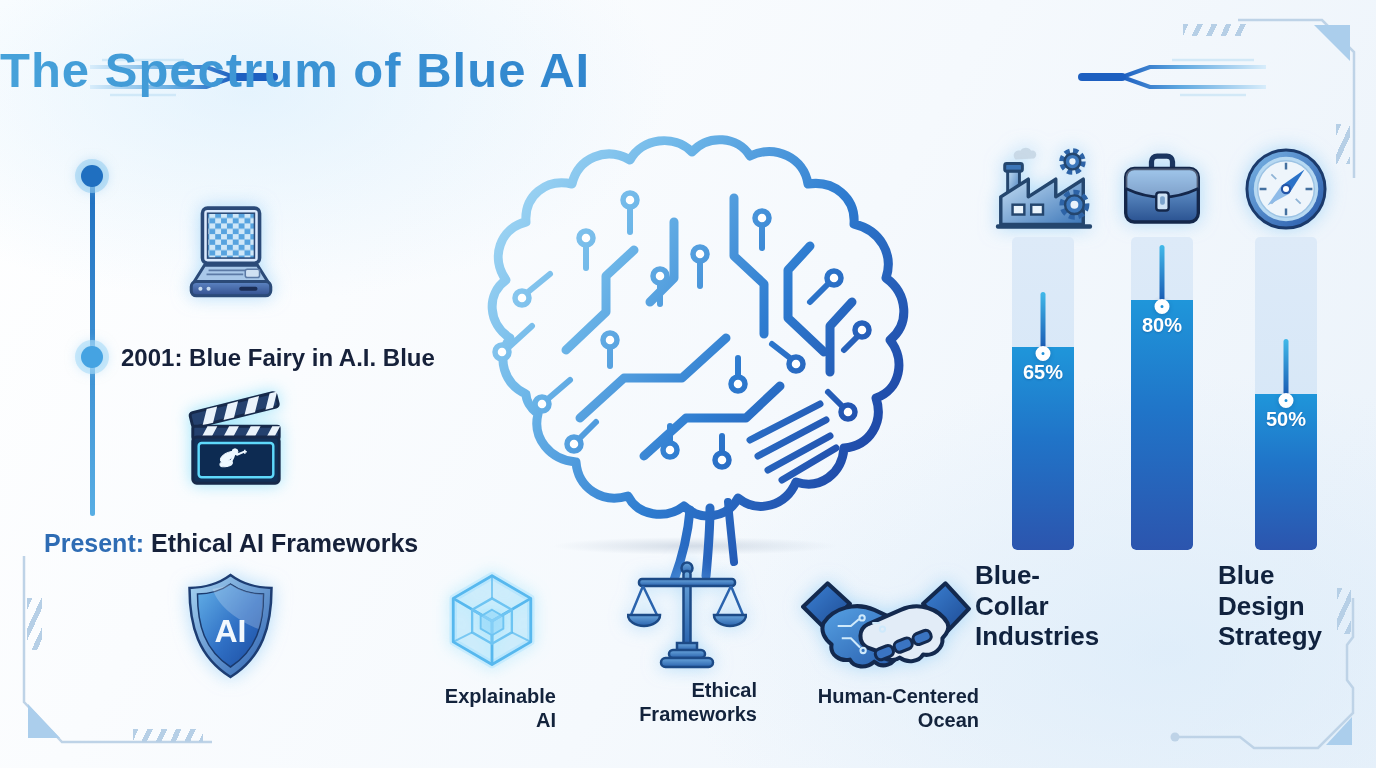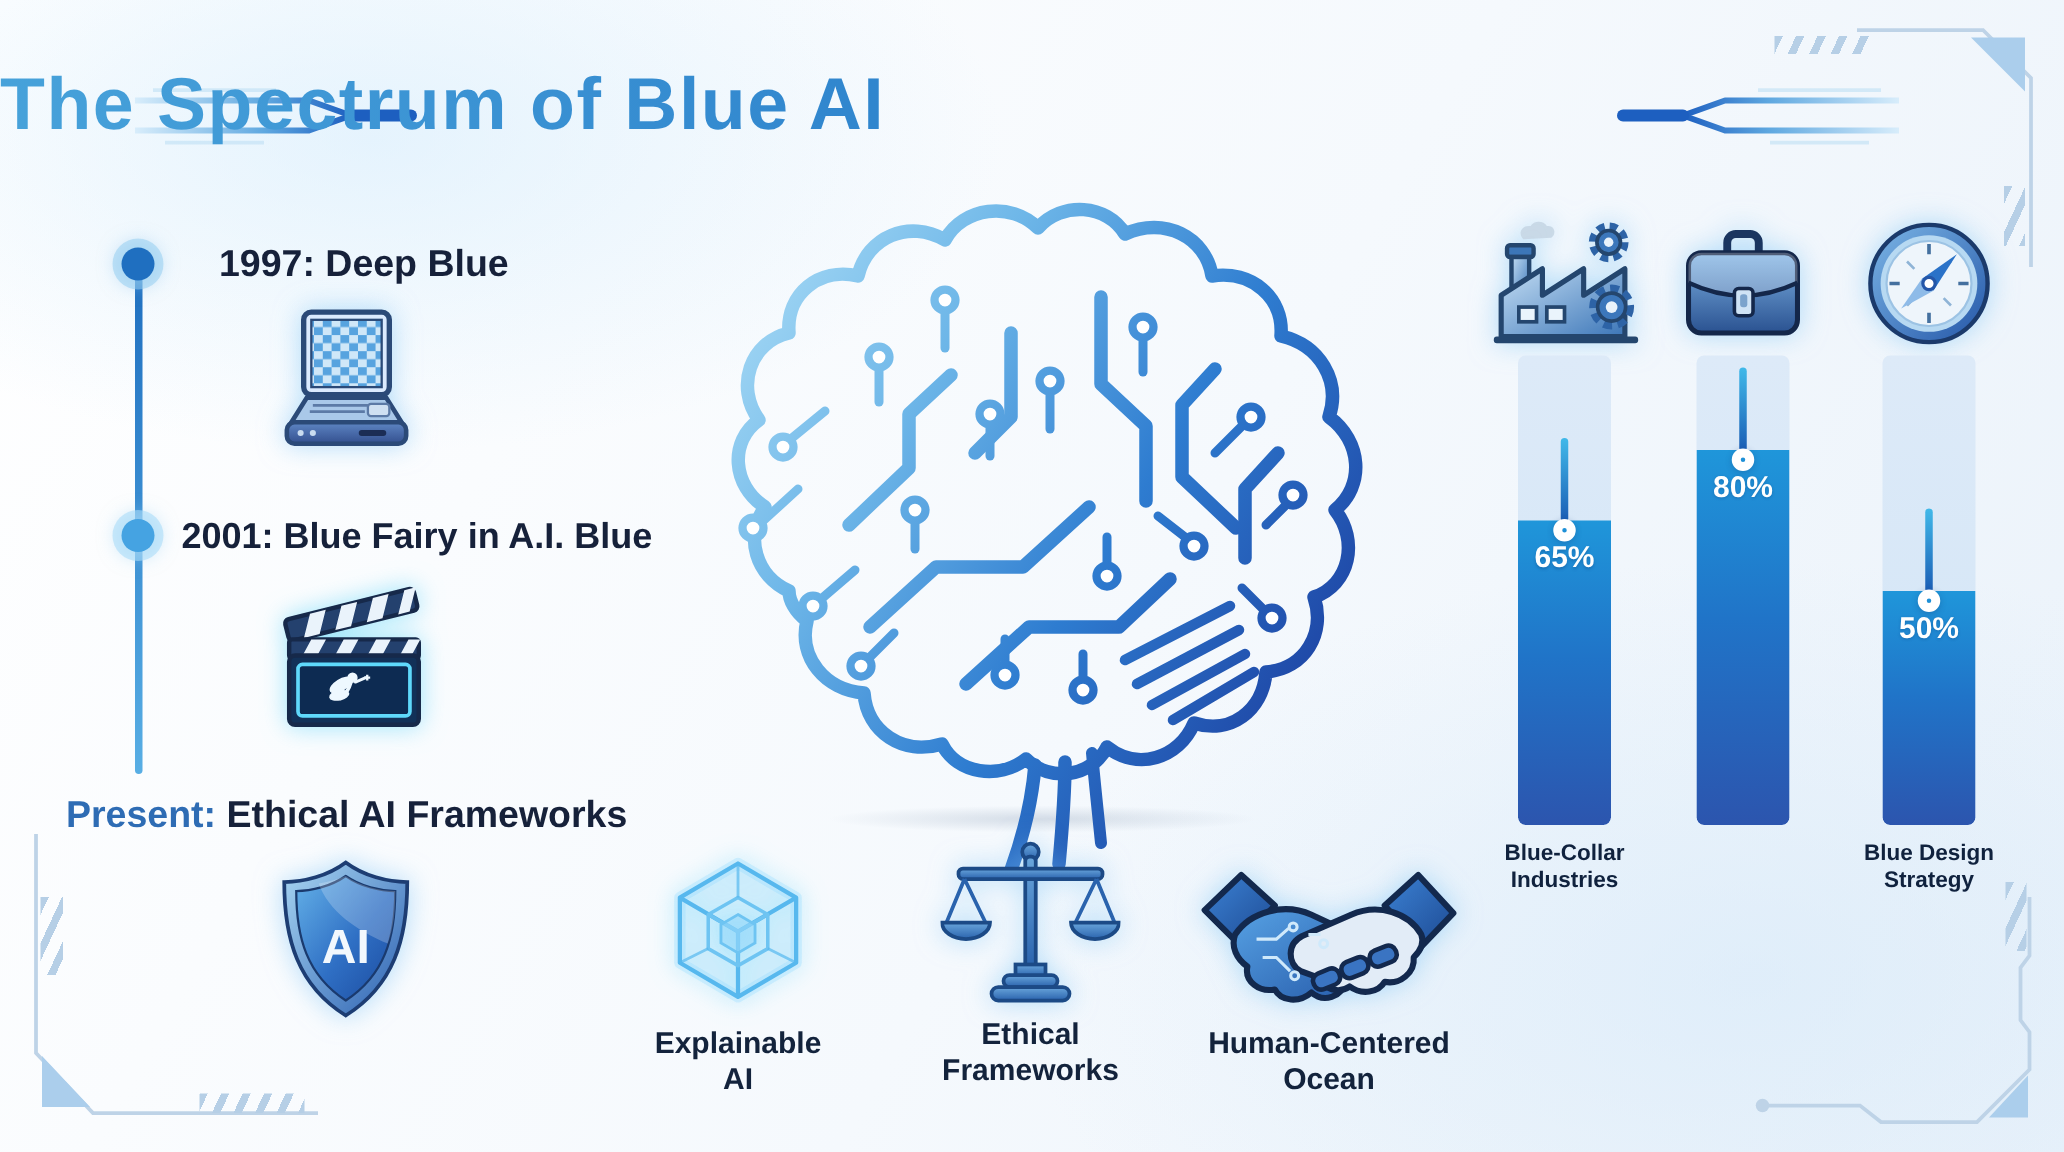--- a/index.html
+++ b/index.html
@@ -51,26 +51,26 @@
     background:linear-gradient(#1f96da, #2074c8 45%, #2c55ae 100%);
     border-radius:0 0 5px 5px; }
   .bar-value { position:absolute; left:0; width:100%; text-align:center;
     color:#ffffff; font-size:20px; font-weight:bold; text-shadow:0 1px 2px rgba(10,50,110,.3); }
   .bar-pin { position:absolute; left:50%; transform:translateX(-50%);
     display:flex; flex-direction:column; align-items:center; }
   .pin-line { width:5px; height:56px; border-radius:3px;
     background:linear-gradient(#41b9e9,#1a5cb4); }
   .pin-circle { width:15px; height:15px; border:6px solid #ffffff; border-radius:50%;
     background:#1e90d7; box-shadow:0 1px 4px rgba(20,60,120,.3); margin-top:-2px; }
-  .bar-cat { position:absolute; top:414px; left:-8px; width:136px; text-align:center;
-    font-size:15px; font-weight:bold; color:#10223e; line-height:1.18; }
+  .bar-cat { position:absolute; top:414px; left:-8px; width:136px; 
+    font-size:26px; font-weight:bold; color:#10223e; line-height:1.18; }
   
   .feature { position:absolute; text-align:center; }
   .feature-iconbox { height:112px; display:flex; align-items:center; justify-content:center; }
-  .feature-label { margin-top:6px; font-size:20px; font-weight:bold; color:#13233c; line-height:1.22; }
+  .feature-label { margin-top:6px; font-size:20px; font-weight:bold; color:#13233c; line-height:1.22;text-align:right; }
   
   .decor { position:absolute; inset:0; pointer-events:none; }
   .hatch { position:absolute;
     background:repeating-linear-gradient(115deg, #b6cfe6 0 5px, transparent 5px 13px); }
   .hatch-tr  { left:1183px; top:24px;  width:66px; height:12px; }
   .hatch-re  { left:1336px; top:124px; width:14px; height:40px; }
   .hatch-re2 { left:1337px; top:588px; width:14px; height:46px; }
   .hatch-bl  { left:27px;  top:598px;  width:15px; height:52px; }
   .hatch-bb  { left:133px; top:729px;  width:70px; height:13px; }
 </style>
@@ -114,21 +114,20 @@
     <path d="M2,35 H118 L146,25" fill="none" stroke="url(#gArr)" stroke-width="4" stroke-linejoin="round"></path>
     <path d="M146,25 H186" fill="none" stroke="#1d5fc0" stroke-width="8" stroke-linecap="round"></path>
     <path d="M14,8 H96" stroke="#bfe0f5" stroke-width="2.5" opacity="0.6"></path>
     <path d="M22,43 H88" stroke="#bfe0f5" stroke-width="2.5" opacity="0.6"></path>
   </svg>
 
   <div class="tl-line"></div>
   <div class="tl-dot tl-dot-1"></div>
   <div class="tl-dot tl-dot-2"></div>
 
-  <div class="tl-text tl-text-1">1997: Deep Blue</div>
 
   <svg class="icon-abs soft-glow" style="left:180px; top:202px;" width="102" height="104" viewBox="0 0 100 102">
     <defs>
       <pattern id="chk" width="11.5" height="10.5" patternUnits="userSpaceOnUse">
         <rect width="11.5" height="10.5" fill="#cfe7f8"></rect>
         <rect width="5.75" height="5.25" fill="#57a3df"></rect>
         <rect x="5.75" y="5.25" width="5.75" height="5.25" fill="#57a3df"></rect>
       </pattern>
       <linearGradient id="gBase" x1="0" y1="0" x2="0" y2="1">
         <stop offset="0" stop-color="#5e86c4"></stop>

